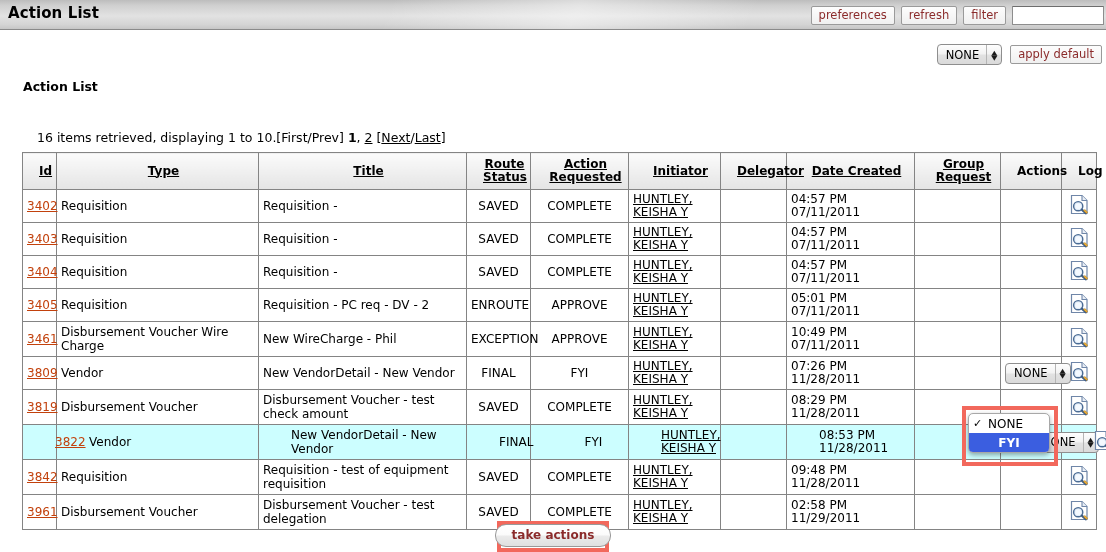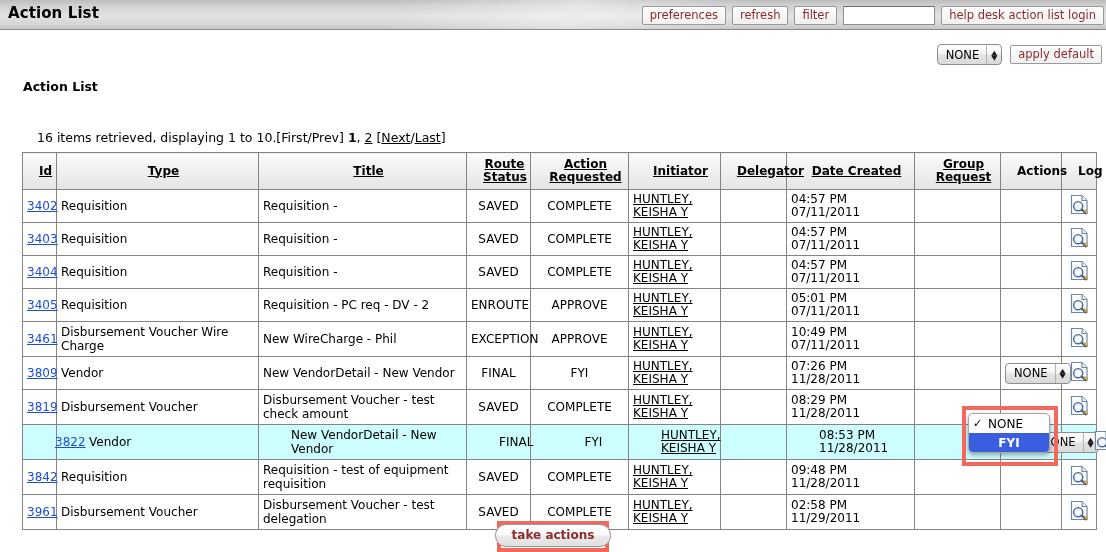--- a/index.html
+++ b/index.html
@@ -139,21 +139,21 @@
   }
   #action-table thead th span.hdr {
     text-decoration: underline;
     cursor: pointer;
   }
   #action-table thead th span.nolink { text-decoration: none; }
   #action-table tbody td { height: 33px; background: #fff; }
   #action-table tbody tr.sel td { background: #ccfeff; padding-left: 32px; }
 
   td.c-id    { text-align: center; }
-  td.c-id a  { color: #1d4ed8; text-decoration: underline; }
+  td.c-id a  { color: #c2410c; text-decoration: underline; }
   td.c-type, td.c-title { text-align: left; }
   td.c-route, td.c-action { text-align: center; }
   td.c-init  { text-align: left; line-height: 13px; }
   td.c-init a { color: #000; text-decoration: underline; }
   td.c-date  { text-align: left; line-height: 13px; white-space: pre-line; }
   td.c-actions { text-align: center; }
   td.c-log   { text-align: center; }
 
   
   .log-icon { display: inline-block; width: 19px; height: 21px; position: relative; }
@@ -223,21 +223,20 @@
 
 <div id="titlebar">
   <div class="sheen"></div>
   <div id="app-title">Action List</div>
 
   <div id="toolbar-row">
     <div class="tbtn">preferences</div>
     <div class="tbtn">refresh</div>
     <div class="tbtn">filter</div>
     <input id="toolbar-textbox" type="text" value="" placeholder="" style="">
-    <div class="tbtn">help desk action list login</div>
   </div>
 </div>
 
 <div id="default-row">
   <div class="mac-select">
     <span class="val">NONE</span>
     <span class="arrows">
         <i>▲</i>
         <i>▼</i>
       </span>

